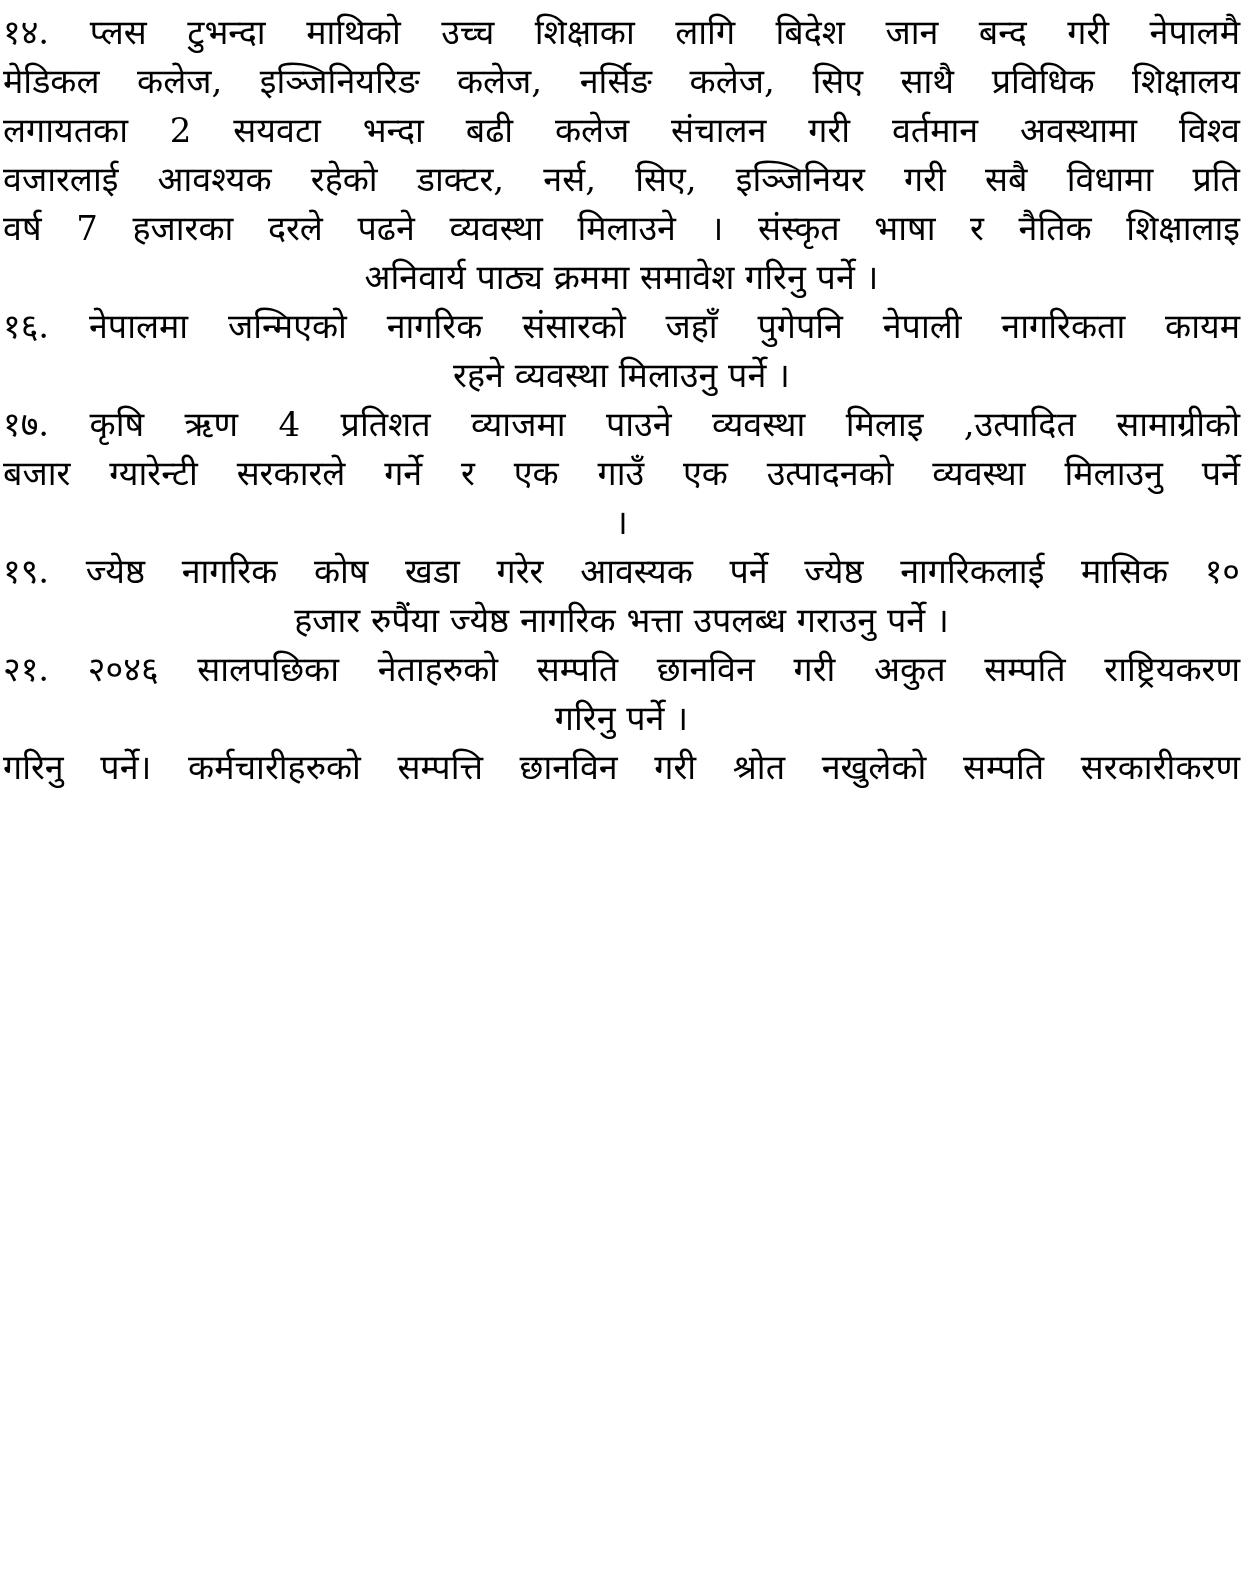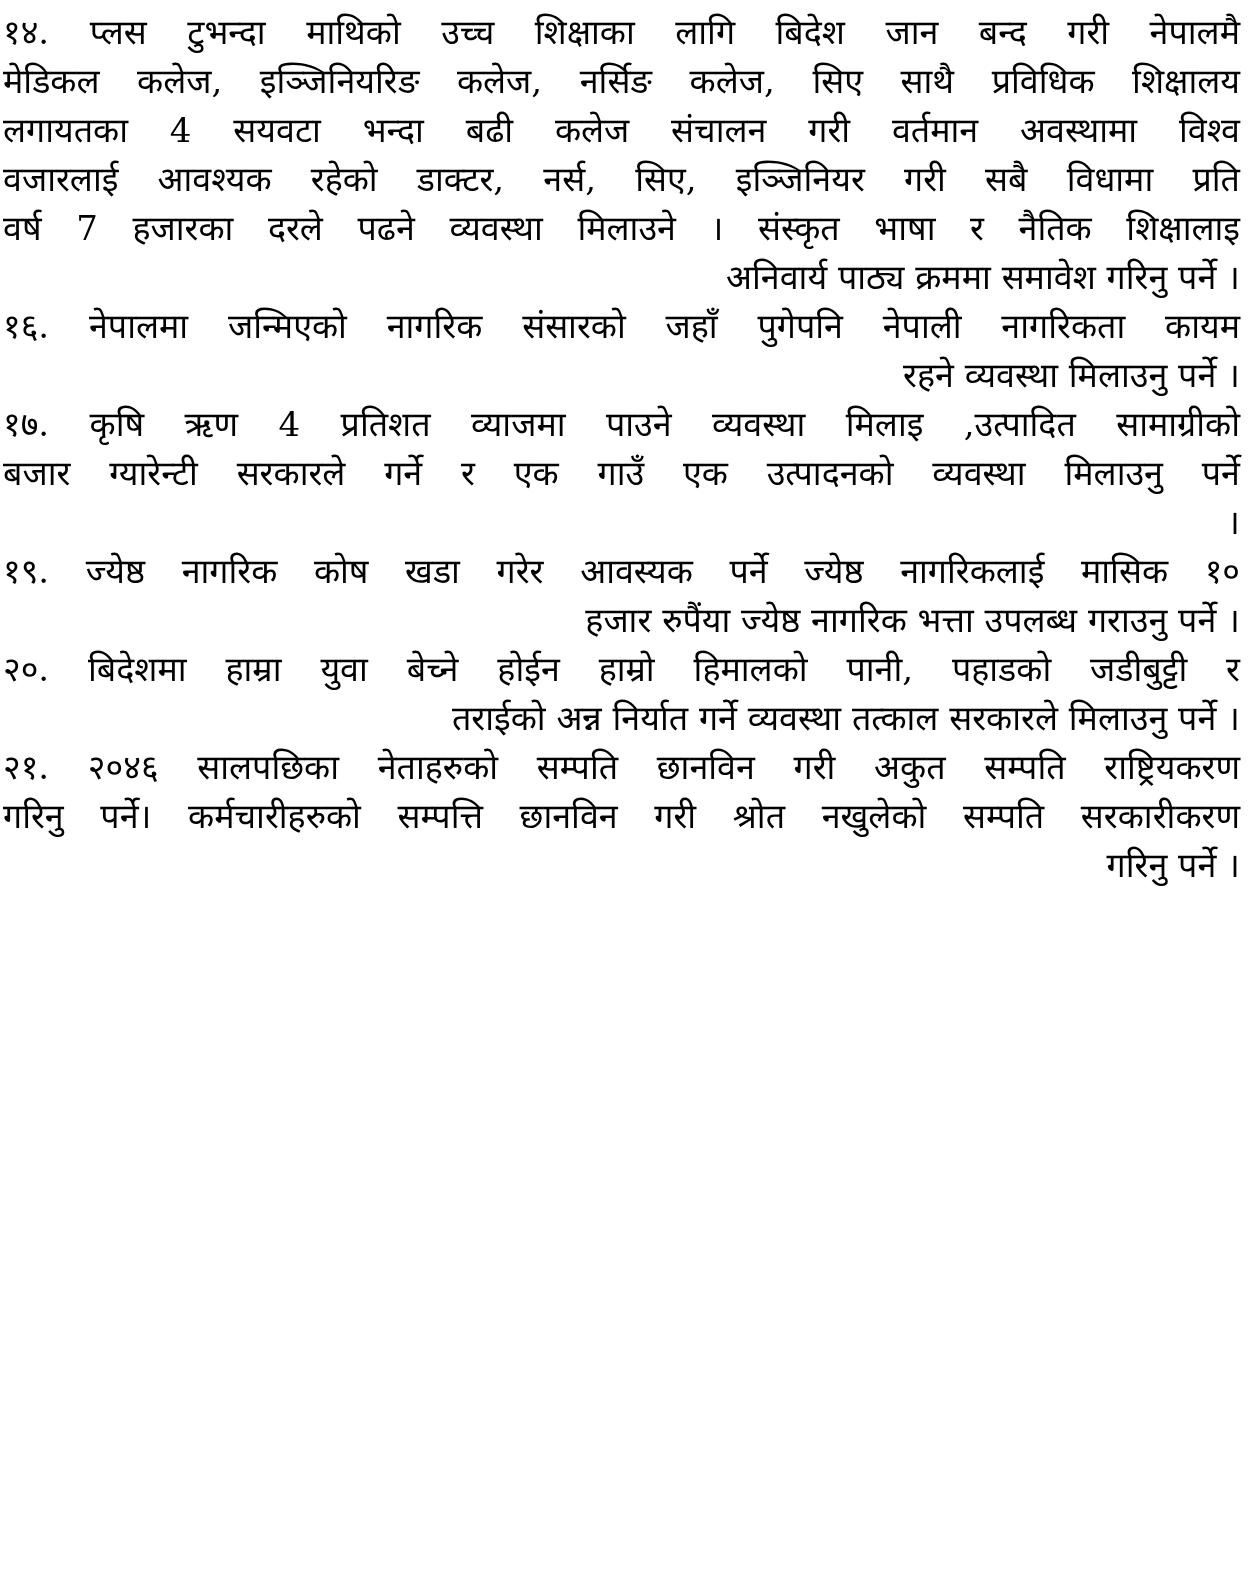--- a/index.html
+++ b/index.html
@@ -18,57 +18,53 @@
     font-family: "DejaVu Serif", "Liberation Serif", serif;
     color: #000000;
   }
   .doc {
     width: 100%;
   }
   .line {
     font-size: 34px;
     line-height: 49px;
     color: #000000;
-    text-align: right;
+    text-align: center;
     white-space: normal;
   }
   .line.justified {
     text-align: justify;
     text-align-last: justify;
   }
 </style>
 </head>
 <body>
 
 <div class="page">
   <div class="doc">
       <div>
         <div class="line justified">१४. प्लस टुभन्दा माथिको उच्च शिक्षाका लागि बिदेश जान बन्द गरी नेपालमै</div>
         <div class="line justified">मेडिकल कलेज, इञ्जिनियरिङ कलेज, नर्सिङ कलेज, सिए साथै प्रविधिक शिक्षालय</div>
-        <div class="line justified">लगायतका 4 सयवटा भन्दा बढी कलेज संचालन गरी वर्तमान अवस्थामा विश्व</div>
+        <div class="line justified">लगायतका 2 सयवटा भन्दा बढी कलेज संचालन गरी वर्तमान अवस्थामा विश्व</div>
         <div class="line justified">वजारलाई आवश्यक रहेको डाक्टर, नर्स, सिए, इञ्जिनियर गरी सबै विधामा प्रति</div>
         <div class="line justified">वर्ष 7 हजारका दरले पढने व्यवस्था मिलाउने । संस्कृत भाषा र नैतिक शिक्षालाइ</div>
         <div class="line">अनिवार्य पाठ्य क्रममा समावेश गरिनु पर्ने  ।</div>
       </div>
       <div>
         <div class="line justified">१६. नेपालमा जन्मिएको नागरिक संसारको जहाँ पुगेपनि नेपाली नागरिकता कायम</div>
         <div class="line">रहने व्यवस्था मिलाउनु पर्ने ।</div>
       </div>
       <div>
         <div class="line justified">१७. कृषि ऋण 4 प्रतिशत व्याजमा पाउने व्यवस्था मिलाइ ,उत्पादित सामाग्रीको</div>
         <div class="line justified">बजार ग्यारेन्टी सरकारले गर्ने र एक गाउँ एक उत्पादनको व्यवस्था मिलाउनु पर्ने</div>
         <div class="line">।</div>
       </div>
       <div>
         <div class="line justified">१९. ज्येष्ठ नागरिक कोष खडा गरेर आवस्यक पर्ने ज्येष्ठ नागरिकलाई मासिक १०</div>
         <div class="line">हजार रुपैंया ज्येष्ठ नागरिक भत्ता उपलब्ध गराउनु पर्ने  ।</div>
       </div>
       <div>
-        <div class="line justified">२०. बिदेशमा हाम्रा युवा बेच्ने होईन हाम्रो हिमालको पानी, पहाडको जडीबुट्टी र</div>
-        <div class="line">तराईको अन्न निर्यात गर्ने व्यवस्था तत्काल सरकारले मिलाउनु पर्ने ।</div>
-      </div>
-      <div>
         <div class="line justified">२१. २०४६ सालपछिका नेताहरुको सम्पति छानविन गरी अकुत सम्पति राष्ट्रियकरण</div>
+        <div class="line">गरिनु पर्ने ।</div>
         <div class="line justified">गरिनु पर्ने। कर्मचारीहरुको सम्पत्ति छानविन गरी श्रोत नखुलेको सम्पति सरकारीकरण</div>
-        <div class="line">गरिनु पर्ने ।</div>
       </div>
     </div>
 </div>
 
 </body></html>

